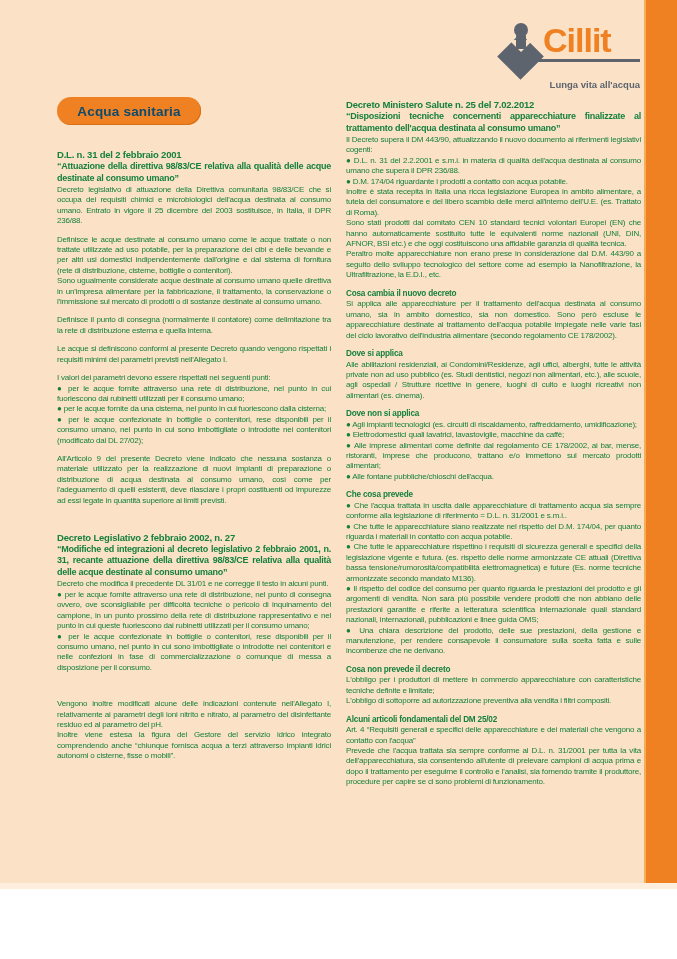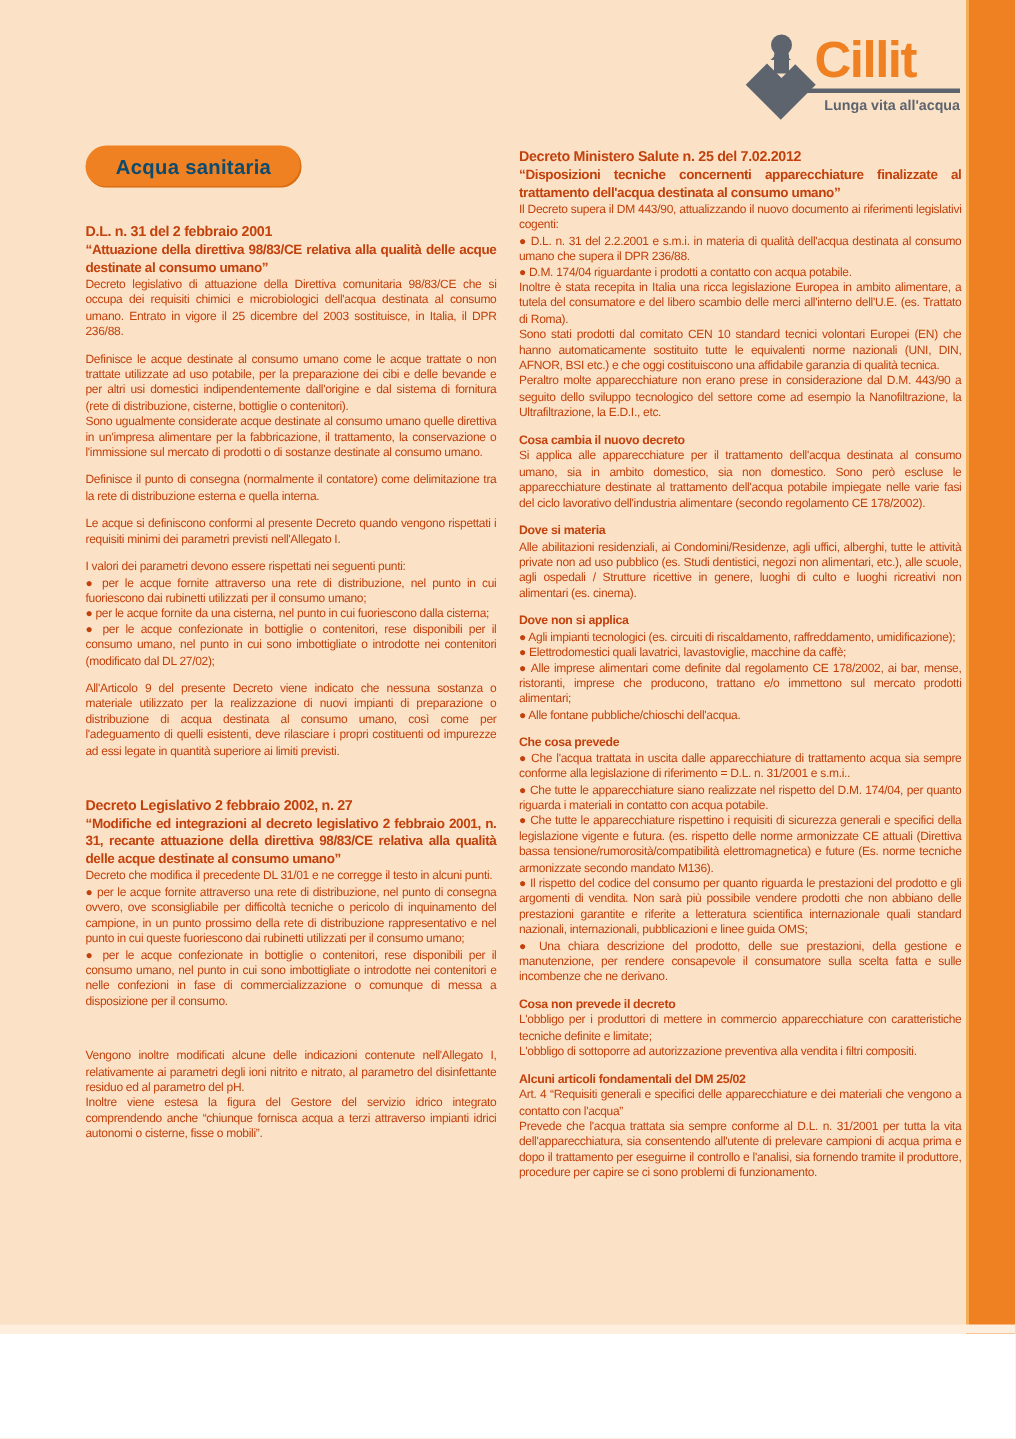--- a/index.html
+++ b/index.html
@@ -18,21 +18,21 @@
     background:#fdeede;
   }
   
   .logo { position:absolute; top:27px; left:497px; width:143px; height:52px; }
   .logo-word {
     position:absolute; left:46px; top:-4px; color:#f08122;
     font-weight:bold; font-size:34px; line-height:34px; letter-spacing:-1px;
   }
   .logo-rule { position:absolute; left:8px; right:0; top:32px; height:3px; background:#5d646e; }
   .logo-tagline {
-    position:absolute; right:0; top:38px; color:#5d646e;
+    position:absolute; right:0; top:52px; color:#5d646e;
     font-size:9.5px; font-weight:bold; letter-spacing:0px;
   }
   .logo-mark { position:absolute; left:0; top:-2px; width:48px; height:56px; }
   .mark-diamond {
     position:absolute; left:7px; top:15px; width:33px; height:33px;
     background:#5d646e; transform:rotate(45deg);
   }
   .mark-collar {
     position:absolute; left:12px; top:15px; width:0; height:0;
     border-left:12px solid transparent; border-right:12px solid transparent;
@@ -49,21 +49,21 @@
   
   .tag-pill {
     position:absolute; left:57px; top:97px; width:144px; height:28px;
     background:#f08122; border-radius:14px;
     box-shadow:inset -1px -1px 0 #d96f15;
     color:#0c4a6e; font-weight:bold; font-size:13.5px;
     display:flex; align-items:center; justify-content:center;
     letter-spacing:0.2px;
   }
   
-  .col { position:absolute; color:#c2410c; }
+  .col { position:absolute; color:#15803d; }
   .col-left  { left:57px;  top:149px; width:274px; }
   .col-right { left:346px; top:99px;  width:295px; }
   .block-heading {
     font-weight:bold; font-size:9.5px; line-height:12px;
     letter-spacing:-0.2px; margin:0;
   }
   .block-quote {
     font-weight:bold; font-size:9px; line-height:11.5px;
     letter-spacing:-0.25px; text-align:justify; margin:0 0 1px 0;
   }
@@ -144,21 +144,21 @@
       <div class="block-para">Il Decreto supera il DM 443/90, attualizzando il nuovo documento ai riferimenti legislativi cogenti:</div>
       <div class="block-para">● D.L. n. 31 del 2.2.2001 e s.m.i. in materia di qualità dell'acqua destinata al consumo umano che supera il DPR 236/88.</div>
       <div class="block-para">● D.M. 174/04 riguardante i prodotti a contatto con acqua potabile.</div>
       <div class="block-para">Inoltre è stata recepita in Italia una ricca legislazione Europea in ambito alimentare, a tutela del consumatore e del libero scambio delle merci all'interno dell'U.E. (es. Trattato di Roma).</div>
       <div class="block-para">Sono stati prodotti dal comitato CEN 10 standard tecnici volontari Europei (EN) che hanno automaticamente sostituito tutte le equivalenti norme nazionali (UNI, DIN, AFNOR, BSI etc.) e che oggi costituiscono una affidabile garanzia di qualità tecnica.</div>
       <div class="block-para">Peraltro molte apparecchiature non erano prese in considerazione dal D.M. 443/90 a seguito dello sviluppo tecnologico del settore come ad esempio la Nanofiltrazione, la Ultrafiltrazione, la E.D.I., etc.</div>
       <div class="block-gap"></div>
       <div class="block-subhead">Cosa cambia il nuovo decreto</div>
       <div class="block-para">Si applica alle apparecchiature per il trattamento dell'acqua destinata al consumo umano, sia in ambito domestico, sia non domestico. Sono però escluse le apparecchiature destinate al trattamento dell'acqua potabile impiegate nelle varie fasi del ciclo lavorativo dell'industria alimentare (secondo regolamento CE 178/2002).</div>
       <div class="block-gap"></div>
-      <div class="block-subhead">Dove si materia</div>
+      <div class="block-subhead">Dove si applica</div>
       <div class="block-para">Alle abilitazioni residenziali, ai Condomini/Residenze, agli uffici, alberghi, tutte le attività private non ad uso pubblico (es. Studi dentistici, negozi non alimentari, etc.), alle scuole, agli ospedali / Strutture ricettive in genere, luoghi di culto e luoghi ricreativi non alimentari (es. cinema).</div>
       <div class="block-gap"></div>
       <div class="block-subhead">Dove non si applica</div>
       <div class="block-para">● Agli impianti tecnologici (es. circuiti di riscaldamento, raffreddamento, umidificazione);</div>
       <div class="block-para">● Elettrodomestici quali lavatrici, lavastoviglie, macchine da caffè;</div>
       <div class="block-para">● Alle imprese alimentari come definite dal regolamento CE 178/2002, ai bar, mense, ristoranti, imprese che producono, trattano e/o immettono sul mercato prodotti alimentari;</div>
       <div class="block-para">● Alle fontane pubbliche/chioschi dell'acqua.</div>
       <div class="block-gap"></div>
       <div class="block-subhead">Che cosa prevede</div>
       <div class="block-para">● Che l'acqua trattata in uscita dalle apparecchiature di trattamento acqua sia sempre conforme alla legislazione di riferimento = D.L. n.  31/2001 e s.m.i..</div>

